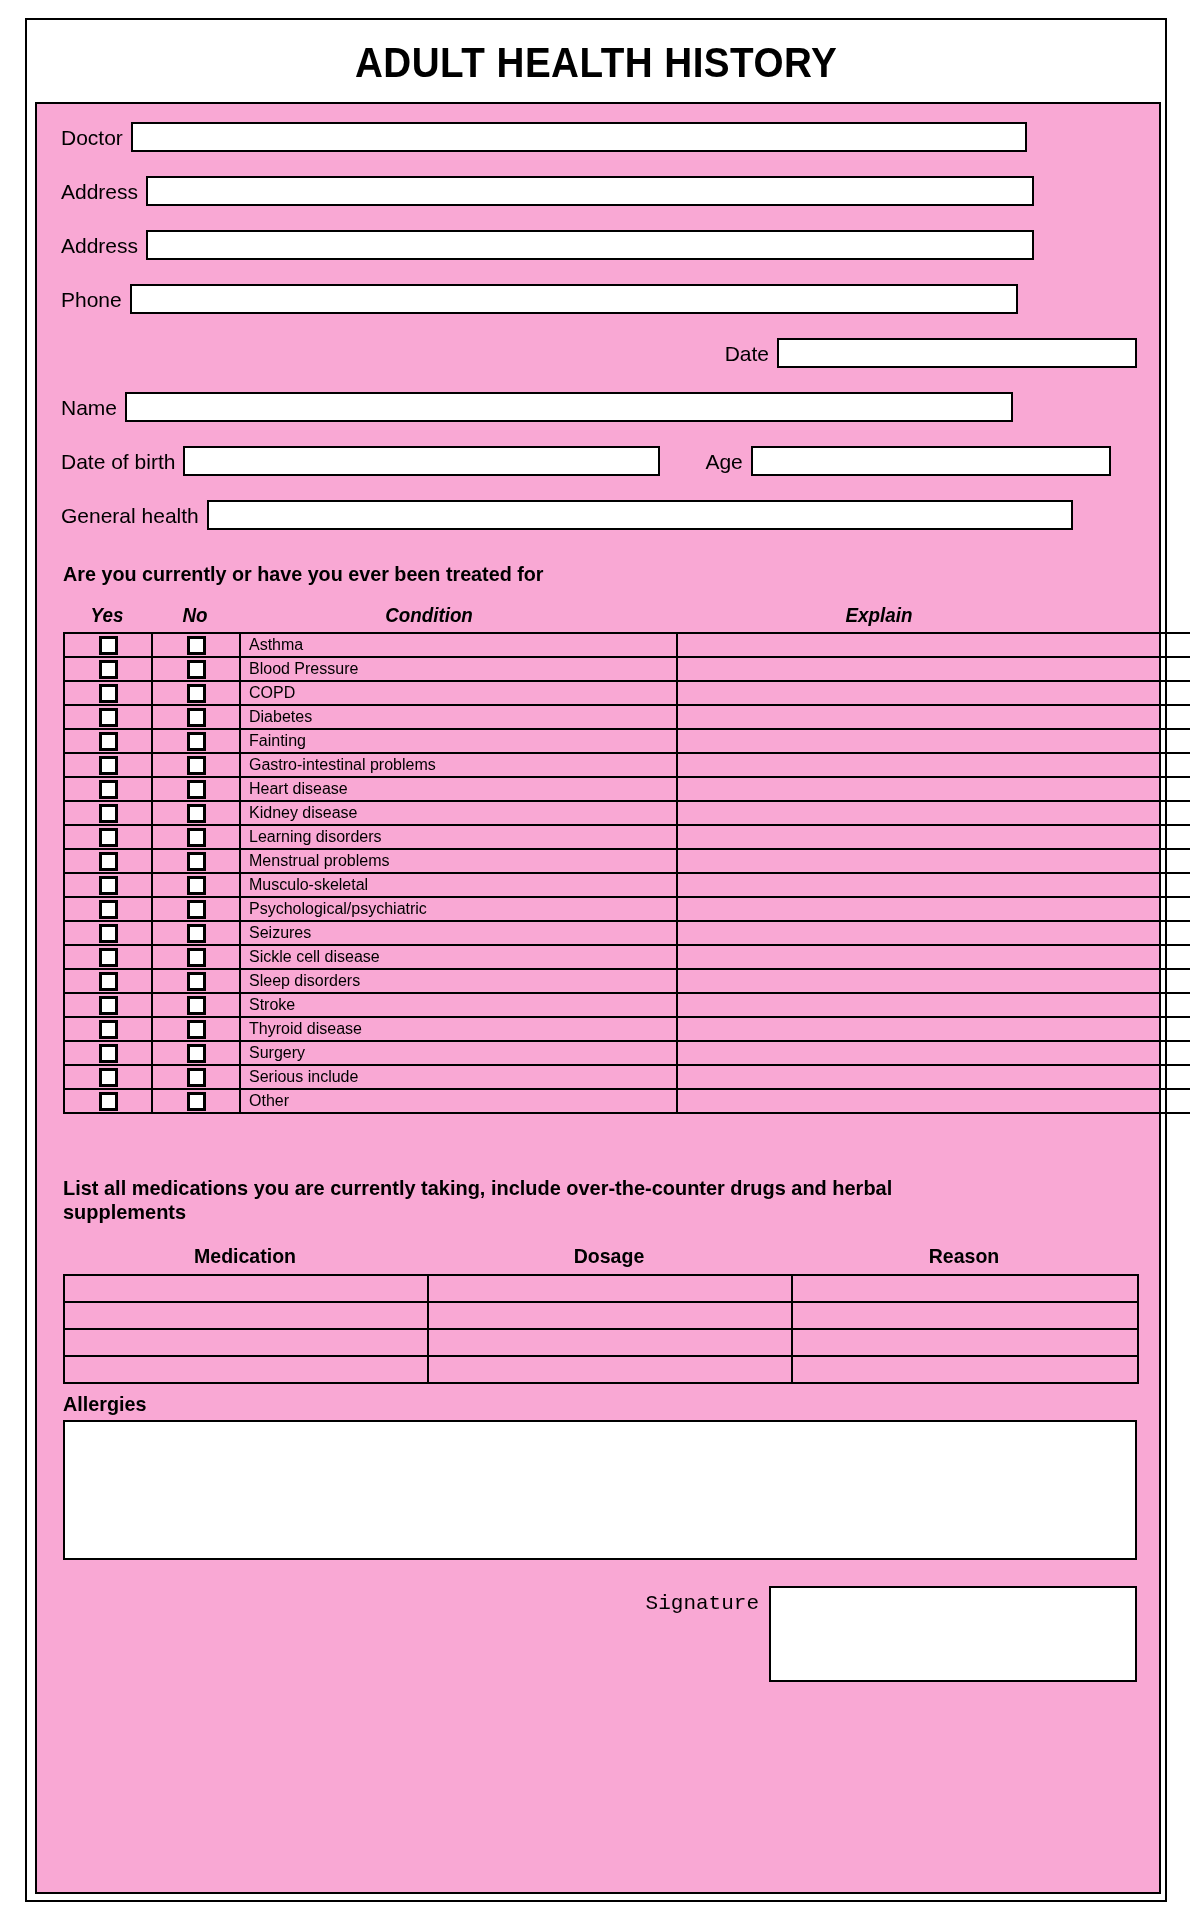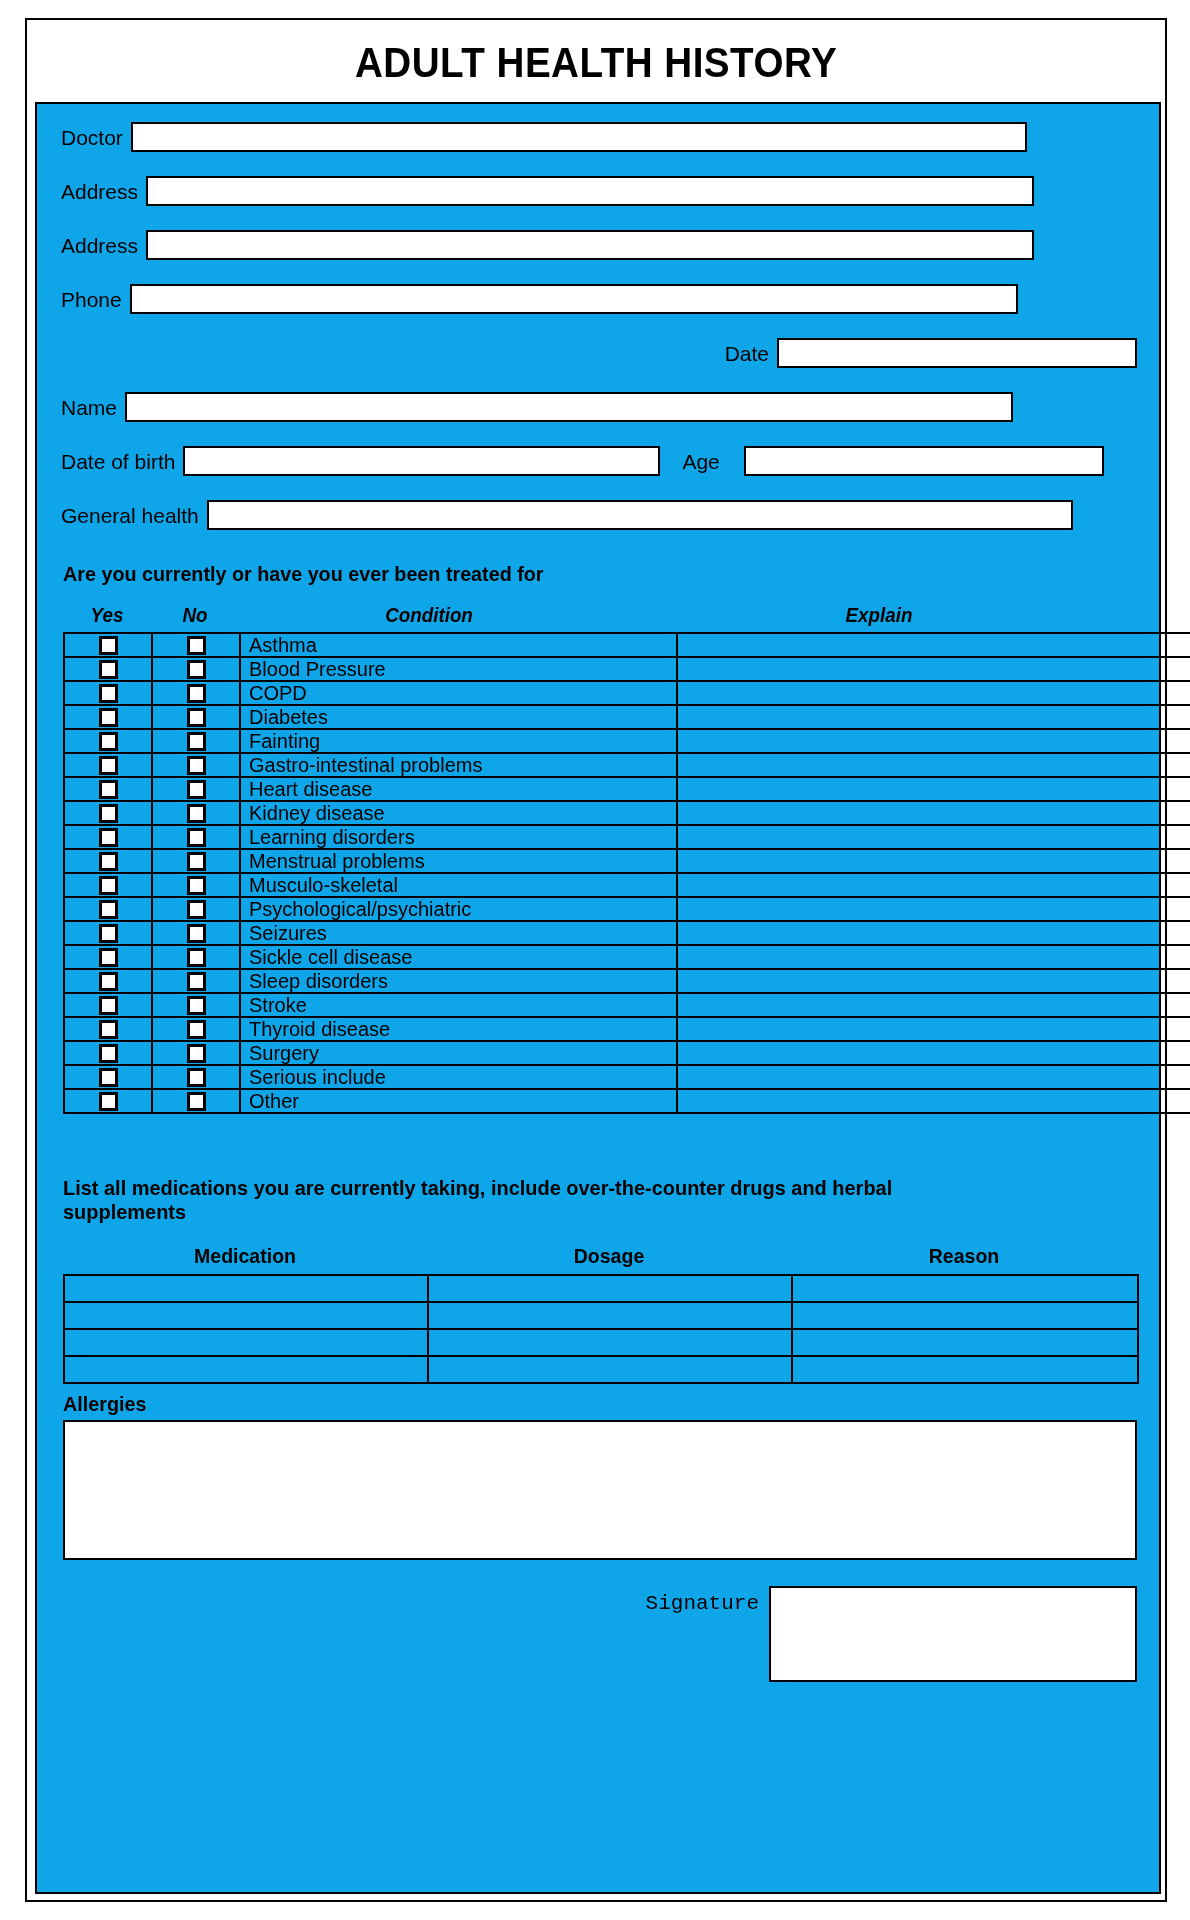--- a/index.html
+++ b/index.html
@@ -48,21 +48,21 @@
   }
 
   
   .body-frame {
     position: absolute;
     left: 8px;
     top: 82px;
     width: 1126px;
     height: 1792px;
     border: 2px solid #000;
-    background: #0ea5e9;
+    background: #f9a8d4;
   }
 
   
   .field-row {
     position: absolute;
     display: flex;
     align-items: center;
   }
   .field-label {
     font-size: 21px;
@@ -89,21 +89,21 @@
   .box-doctor   { width: 896px; }
   .box-address1 { width: 888px; }
   .box-address2 { width: 888px; }
   .box-phone    { width: 888px; }
   .box-date     { width: 360px; }
   .box-name     { width: 888px; }
   .box-dob      { width: 477px; }
   .box-age      { width: 360px; }
   .box-general  { width: 866px; }
 
-  .label-age { padding-left: 22px; padding-right: 24px; }
+  .label-age { padding-left: 22px; padding-right: 8px; margin-left: 23px; }
 
   
   .section-heading {
     position: absolute;
     font-size: 21px;
     font-weight: bold;
     transform: scaleX(0.94);
     transform-origin: left center;
     white-space: nowrap;
   }
@@ -166,21 +166,21 @@
     height: 24px;
     padding: 0;
     vertical-align: middle;
   }
   .cd-check {
     width: 88px;
     text-align: center;
   }
   .cd-name {
     width: 437px;
-    font-size: 20px;
+    font-size: 16px;
     padding-left: 8px !important;
     white-space: nowrap;
     line-height: 1;
   }
   .cd-explain { width: 518px; }
 
   .checkbox {
     display: inline-block;
     width: 19px;
     height: 19px;

